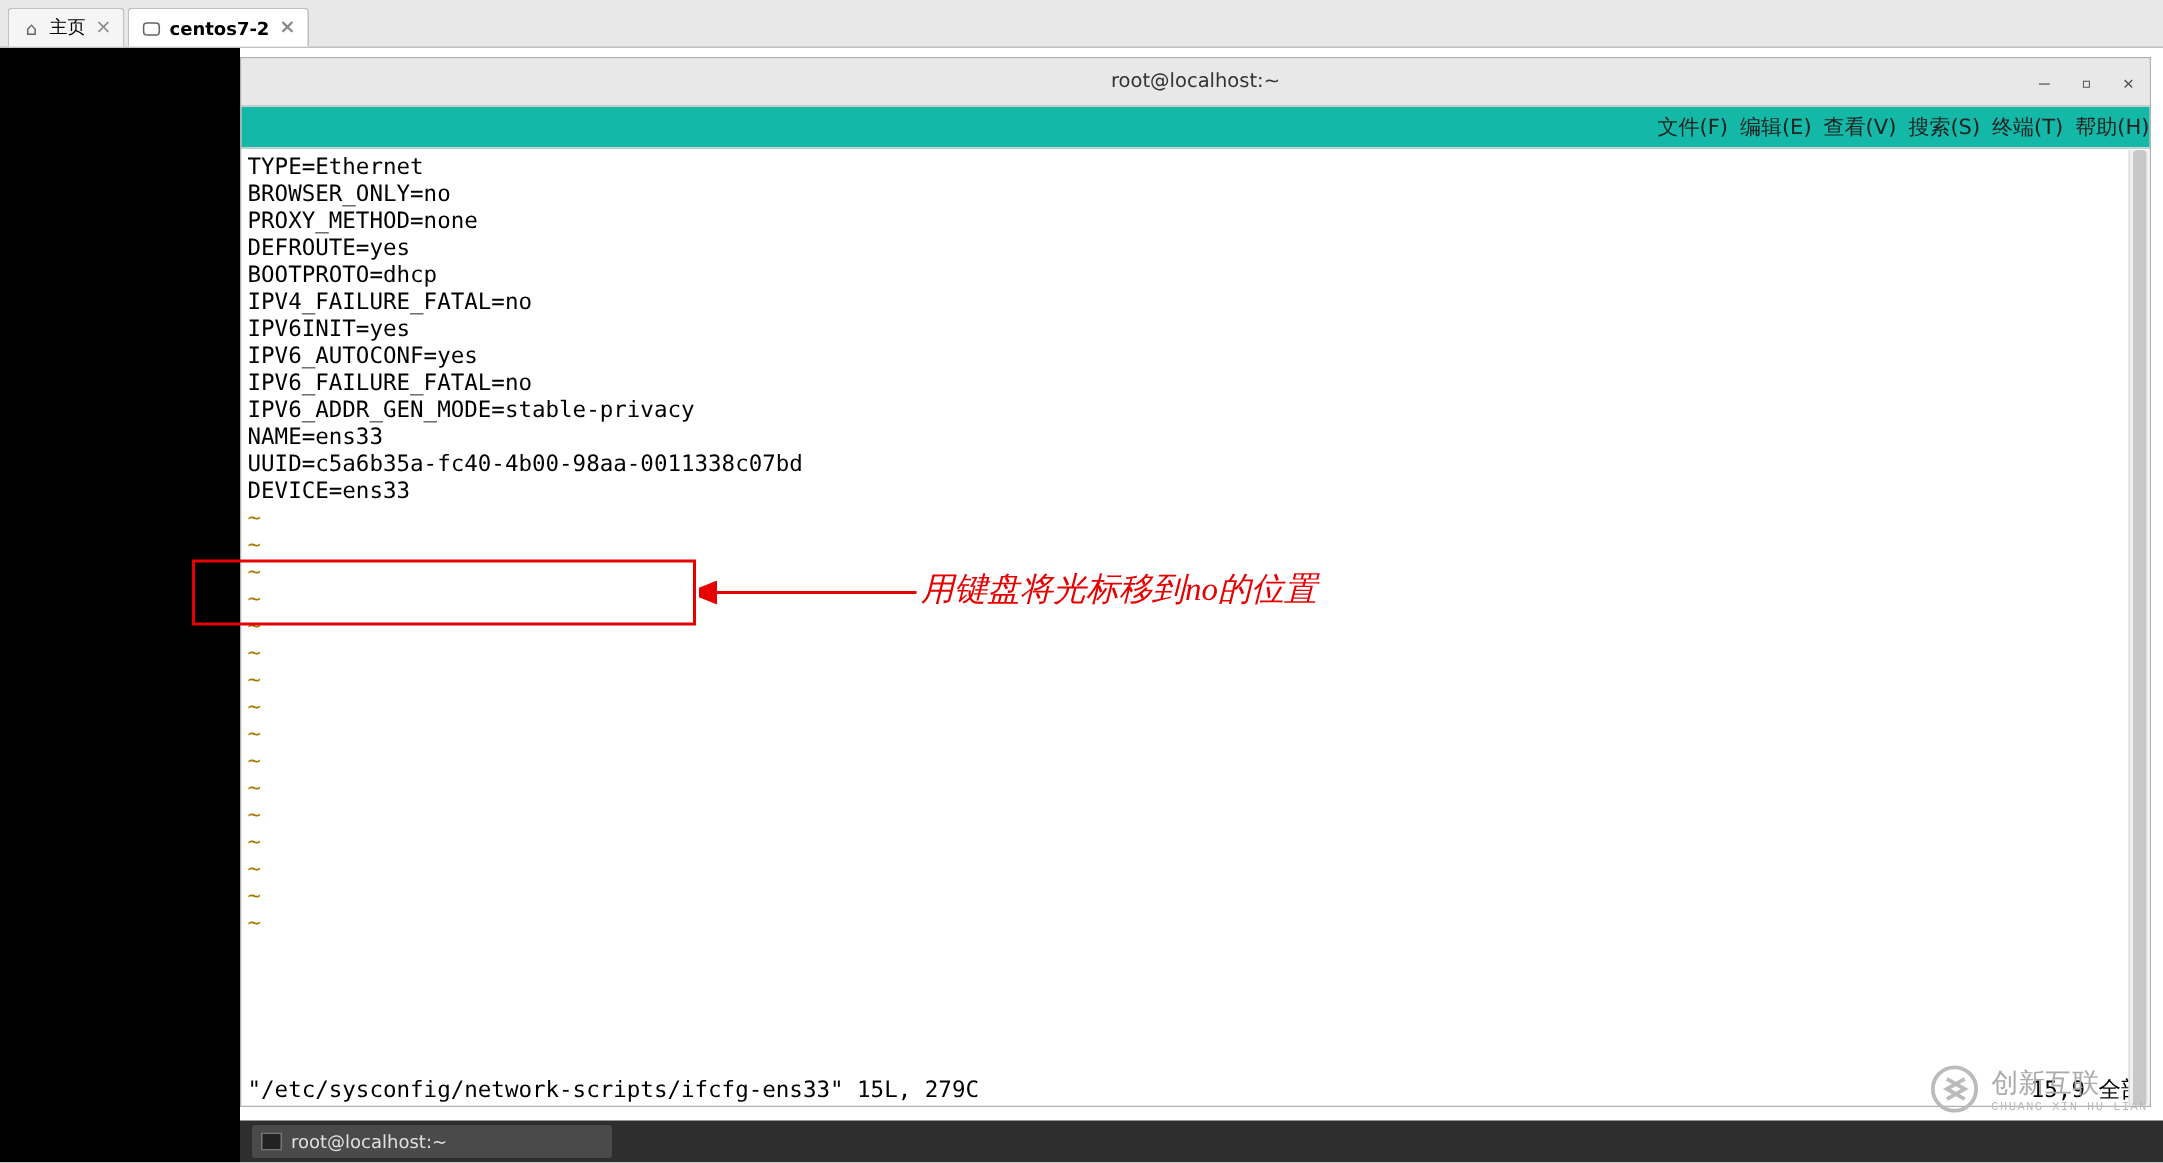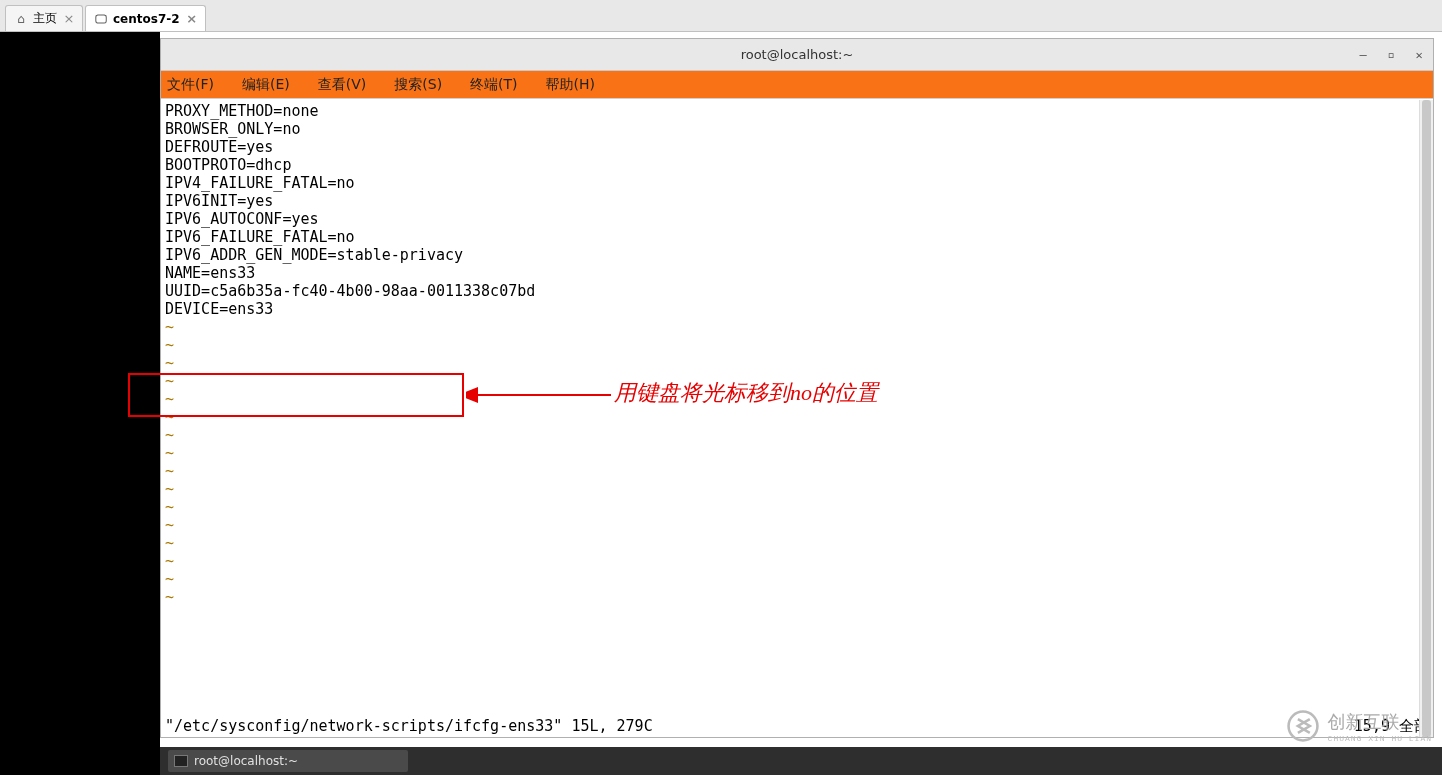--- a/index.html
+++ b/index.html
@@ -71,28 +71,29 @@
     }
     .titlebar-buttons {
       position: absolute; right: 6px; top: 0; bottom: 0;
       display: flex; align-items: center; gap: 12px;
       font-size: 12px; color: #555;
       font-family: monospace;
     }
     .titlebar-buttons span { width: 16px; text-align: center; cursor: pointer; }
     .menubar {
       height: 28px;
-      background: #f97316;
+      background: #14b8a6;
       border-bottom: 1px solid #d0d0d0;
       display: flex;
       align-items: center;
       padding-left: 6px;
-      gap: 28px;
+      gap: 8px;
       font-size: 14px;
       color: #222;
+      justify-content: flex-end;
     }
     .menu-item { cursor: pointer; }
     .terminal {
       position: absolute;
       top: 61px; left: 0; right: 0; bottom: 0;
       background: #ffffff;
       font-family: "DejaVu Sans Mono", monospace;
       font-size: 15px;
       line-height: 18px;
       color: #000;
@@ -209,22 +210,23 @@
     <span class="menu-item">文件(F)</span>
     <span class="menu-item">编辑(E)</span>
     <span class="menu-item">查看(V)</span>
     <span class="menu-item">搜索(S)</span>
     <span class="menu-item">终端(T)</span>
     <span class="menu-item">帮助(H)</span>
   </div>
 
   <div class="terminal" id="terminal">
 
+    <div class="term-line">TYPE=Ethernet</div>
+      <div class="term-line">BROWSER_ONLY=no</div>
       <div class="term-line">PROXY_METHOD=none</div>
-      <div class="term-line">BROWSER_ONLY=no</div>
       <div class="term-line">DEFROUTE=yes</div>
       <div class="term-line">BOOTPROTO=dhcp</div>
       <div class="term-line">IPV4_FAILURE_FATAL=no</div>
       <div class="term-line">IPV6INIT=yes</div>
       <div class="term-line">IPV6_AUTOCONF=yes</div>
       <div class="term-line">IPV6_FAILURE_FATAL=no</div>
       <div class="term-line">IPV6_ADDR_GEN_MODE=stable-privacy</div>
       <div class="term-line">NAME=ens33</div>
       <div class="term-line">UUID=c5a6b35a-fc40-4b00-98aa-0011338c07bd</div>
       <div class="term-line">DEVICE=ens33</div>

